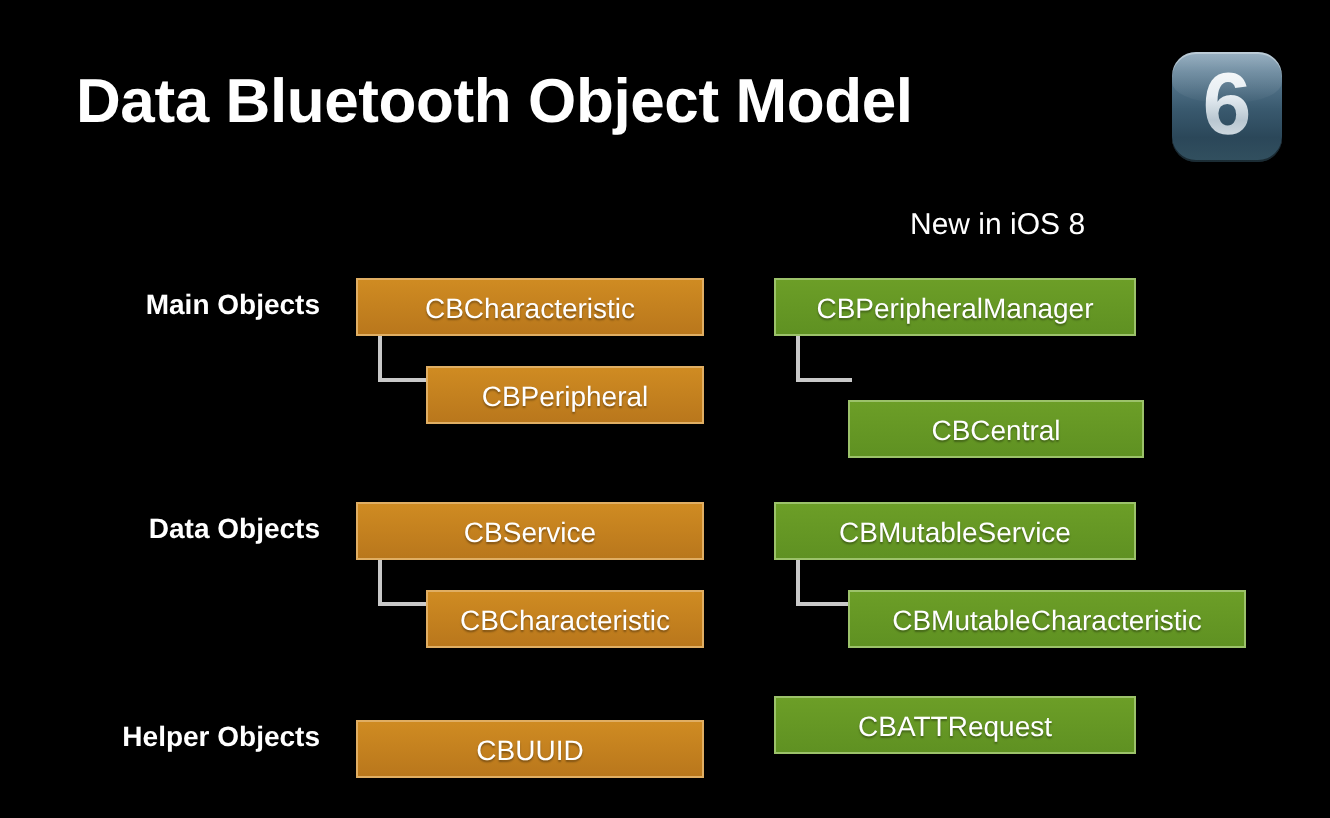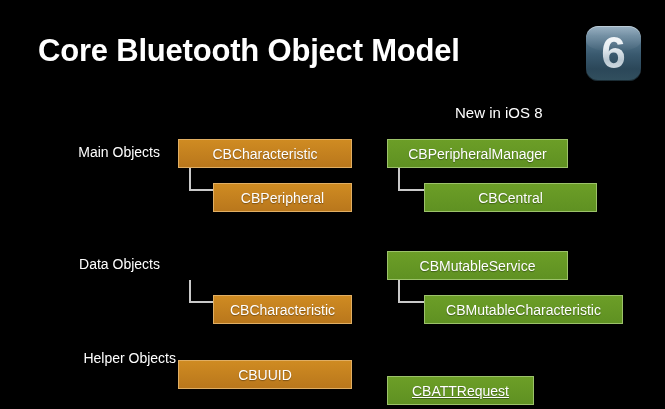--- a/index.html
+++ b/index.html
@@ -84,27 +84,27 @@
     color: #ffffff;
     white-space: nowrap;
   }
 
   
   .row-label {
     position: absolute;
     width: 160px;
     text-align: right;
     font-size: 14px;
-    font-weight: normal;
+    font-weight: bold;
     color: #ffffff;
     white-space: nowrap;
   }
   #label-main   { left: 0px; top: 144px; }
   #label-data   { left: 0px; top: 256px; }
-  #label-helper { left: 0px; top: 350px; padding-left: 16px; }
+  #label-helper { left: 0px; top: 360px; }
 
   
   .node-box {
     position: absolute;
     box-sizing: border-box;
     display: flex;
     align-items: center;
     justify-content: center;
     height: 29px;
     font-size: 14px;
@@ -144,21 +144,21 @@
     height: 2px;
     width: 100%;
     background: #c9c9c9;
   }
 </style>
 </head>
 <body>
 
 <div id="slide">
 
-  <div id="slide-title">Core Bluetooth Object Model</div>
+  <div id="slide-title">Data Bluetooth Object Model</div>
 
   <div id="ios-badge">
     <div id="ios-badge-number">6</div>
   </div>
 
   <div id="new-in-ios-label">New in iOS 8</div>
 
   <div class="row-label" id="label-main">Main Objects</div>
 
   <div class="node-box orange" style="left:178px; top:139px; width:174px;">CBCharacteristic</div>
@@ -170,24 +170,25 @@
 
   <div class="node-box orange" style="left:213px; top:183px; width:139px;">CBPeripheral</div>
 
   <div class="node-box green" style="left:387px; top:139px; width:181px;">CBPeripheralManager</div>
 
   <div class="connector" style="left:398px; top:168px; width:28px; height:23px;">
     <span class="vline"></span>
     <span class="hline"></span>
   </div>
 
-  <div class="node-box green" style="left:424px; top:183px; width:173px;">CBCentral</div>
+  <div class="node-box green" style="left:424px; top:200px; width:148px;">CBCentral</div>
 
   <div class="row-label" id="label-data">Data Objects</div>
 
+  <div class="node-box orange" style="left:178px; top:251px; width:174px;">CBService</div>
 
   <div class="connector" style="left:189px; top:280px; width:26px; height:23px;">
     <span class="vline"></span>
     <span class="hline"></span>
   </div>
 
   <div class="node-box orange" style="left:213px; top:295px; width:139px;">CBCharacteristic</div>
 
   <div class="node-box green" style="left:387px; top:251px; width:181px;">CBMutableService</div>
 
@@ -195,15 +196,15 @@
     <span class="vline"></span>
     <span class="hline"></span>
   </div>
 
   <div class="node-box green" style="left:424px; top:295px; width:199px;">CBMutableCharacteristic</div>
 
   <div class="row-label" id="label-helper">Helper Objects</div>
 
   <div class="node-box orange" style="left:178px; top:360px; width:174px;">CBUUID</div>
 
-  <div class="node-box green" style="left:387px; top:376px; width:147px;text-decoration:underline;">CBATTRequest</div>
+  <div class="node-box green" style="left:387px; top:348px; width:181px;">CBATTRequest</div>
 
 </div>
 
 </body></html>

